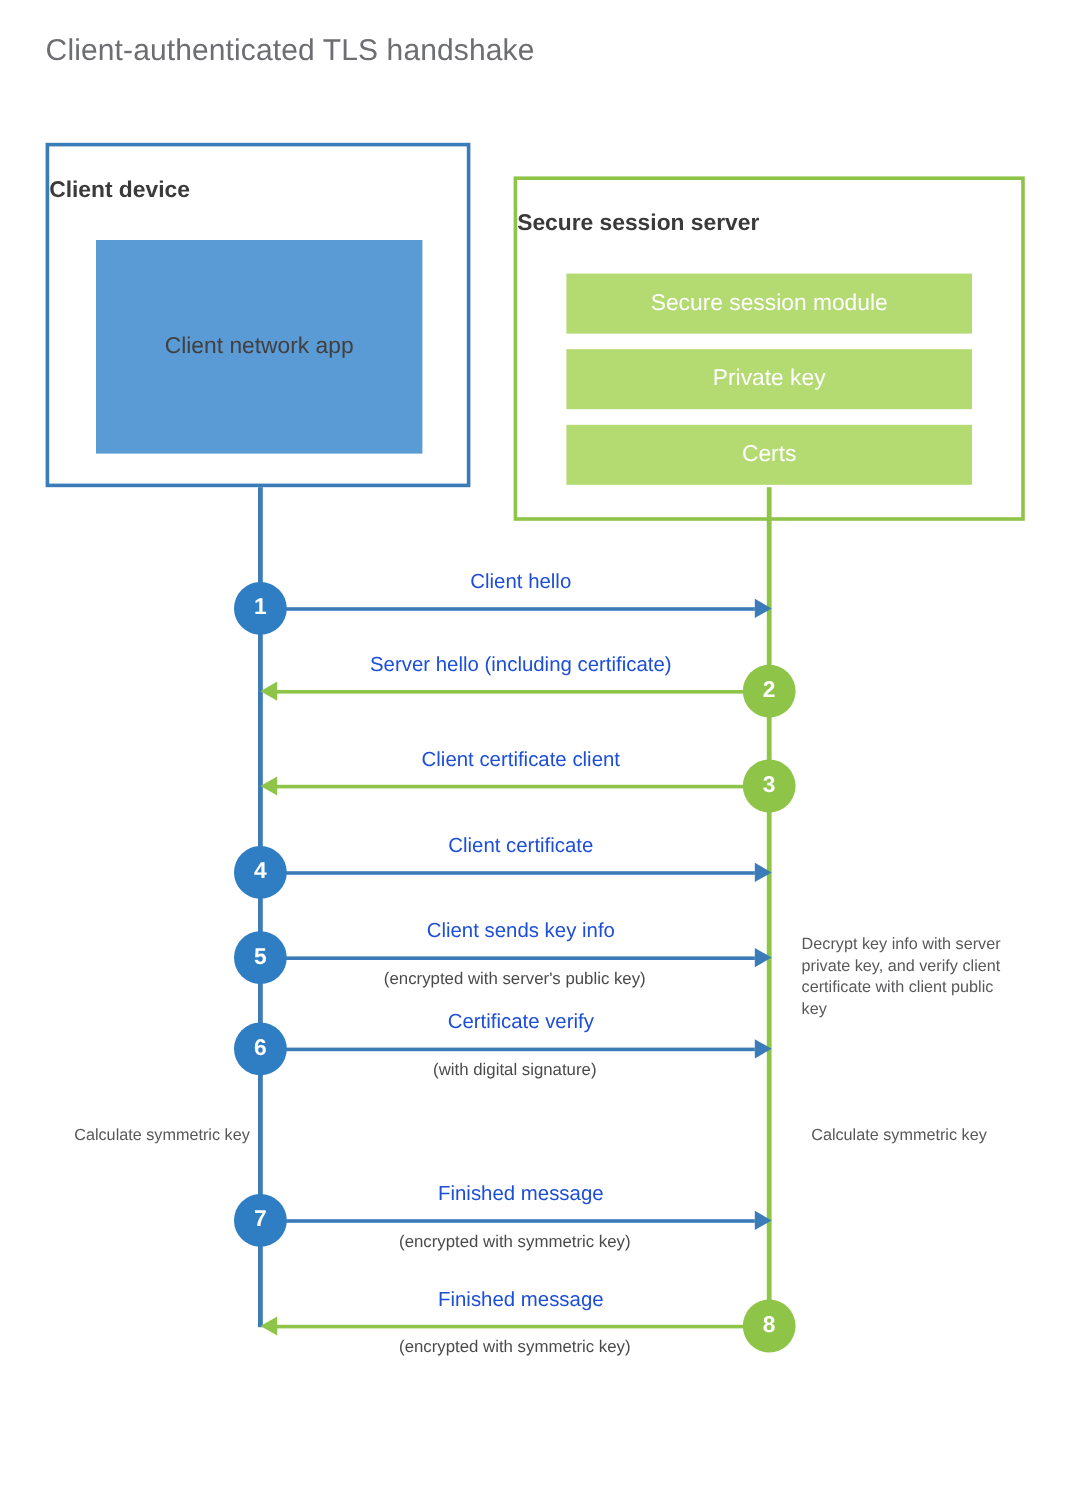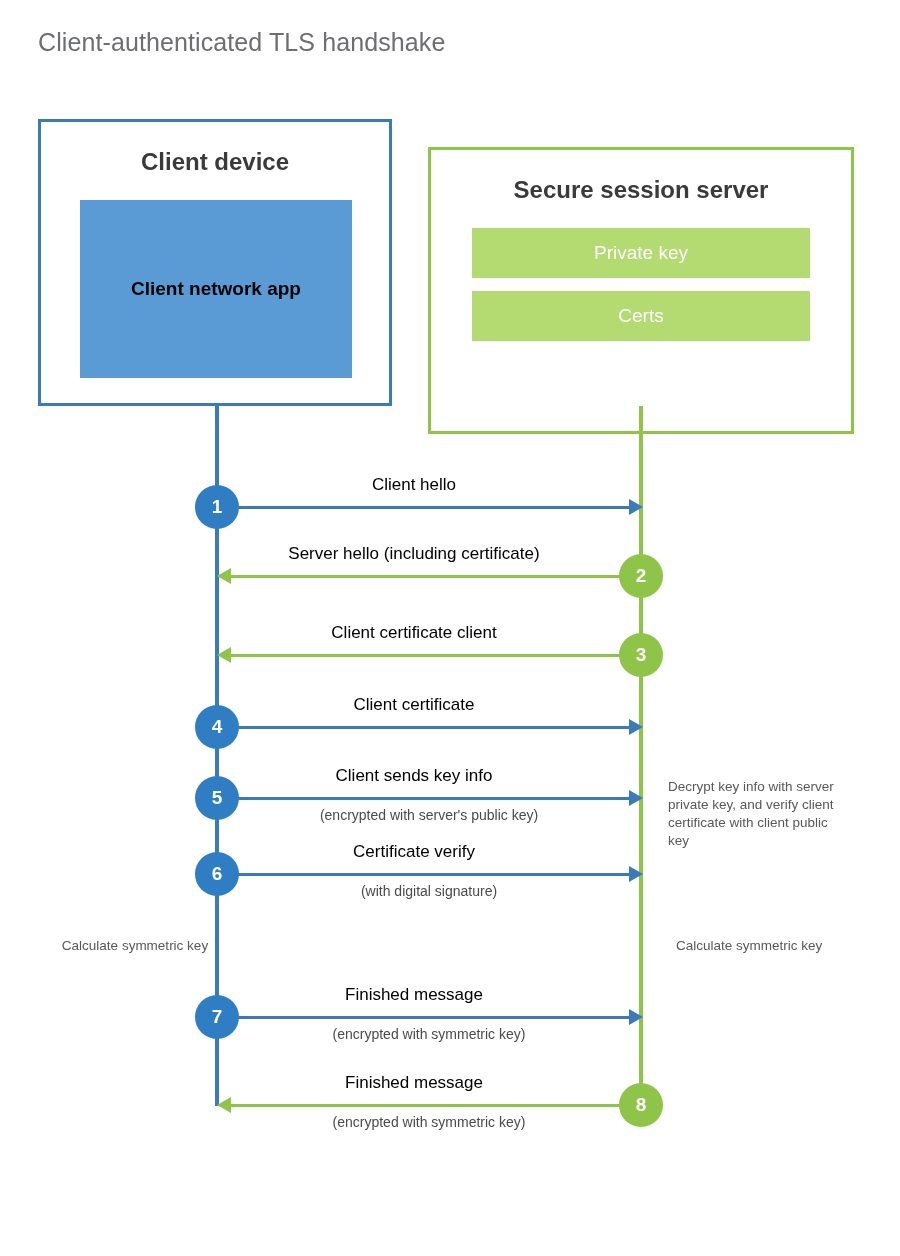--- a/index.html
+++ b/index.html
@@ -54,41 +54,40 @@
     width: 426px;
     height: 287px;
     border: 3px solid #8ec549;
     margin-top: 28px;
   }
   .actor-title {
     position: absolute;
     left: 0;
     right: 0;
     top: 26px;
-    text-align: center;
-    font-size: 24px;
+    text-align: left;
+    font-size: 19px;
     font-weight: bold;
     color: #3a3a3a;
   }
 
   .client-app-block {
     position: absolute;
     left: 39px;
     top: 78px;
     width: 272px;
     height: 178px;
     background: #5b9bd5;
-    color: #000000;
+    color: #404040;
     font-size: 19px;
     line-height: 26px;
     display: flex;
     align-items: center;
     justify-content: center;
     text-align: center;
-    font-weight: bold;
   }
 
   .server-stack {
     position: absolute;
     left: 41px;
     top: 78px;
     width: 338px;
   }
   .server-bar {
     height: 50px;
@@ -181,25 +180,25 @@
     background: #2f7dc3;
   }
   .badge.green {
     left: 619px;
     background: #8ec549;
   }
 
   
   .msg-label {
     position: absolute;
-    left: 214px;
+    left: 234px;
     width: 400px;
     text-align: center;
     font-size: 17px;
-    color: #000000;
+    color: #1d4ed8;
     top: -32px;
     white-space: nowrap;
   }
   .msg-sublabel {
     position: absolute;
     left: 229px;
     width: 400px;
     text-align: center;
     font-size: 14px;
     color: #4a4a4a;
@@ -242,20 +241,21 @@
   <div class="page-title">Client-authenticated TLS handshake</div>
 
   <div class="actor-box client">
     <div class="actor-title">Client device</div>
     <div class="client-app-block">Client network app</div>
   </div>
 
   <div class="actor-box server">
     <div class="actor-title">Secure session server</div>
     <div class="server-stack">
+      <div class="server-bar">Secure session module</div>
       <div class="server-bar">Private key</div>
       <div class="server-bar">Certs</div>
     </div>
   </div>
 
   <div class="lifeline client-line"></div>
   <div class="lifeline server-line"></div>
 
   <div id="messages-layer">
       <div class="msg to-server" style="top: 507px;">

